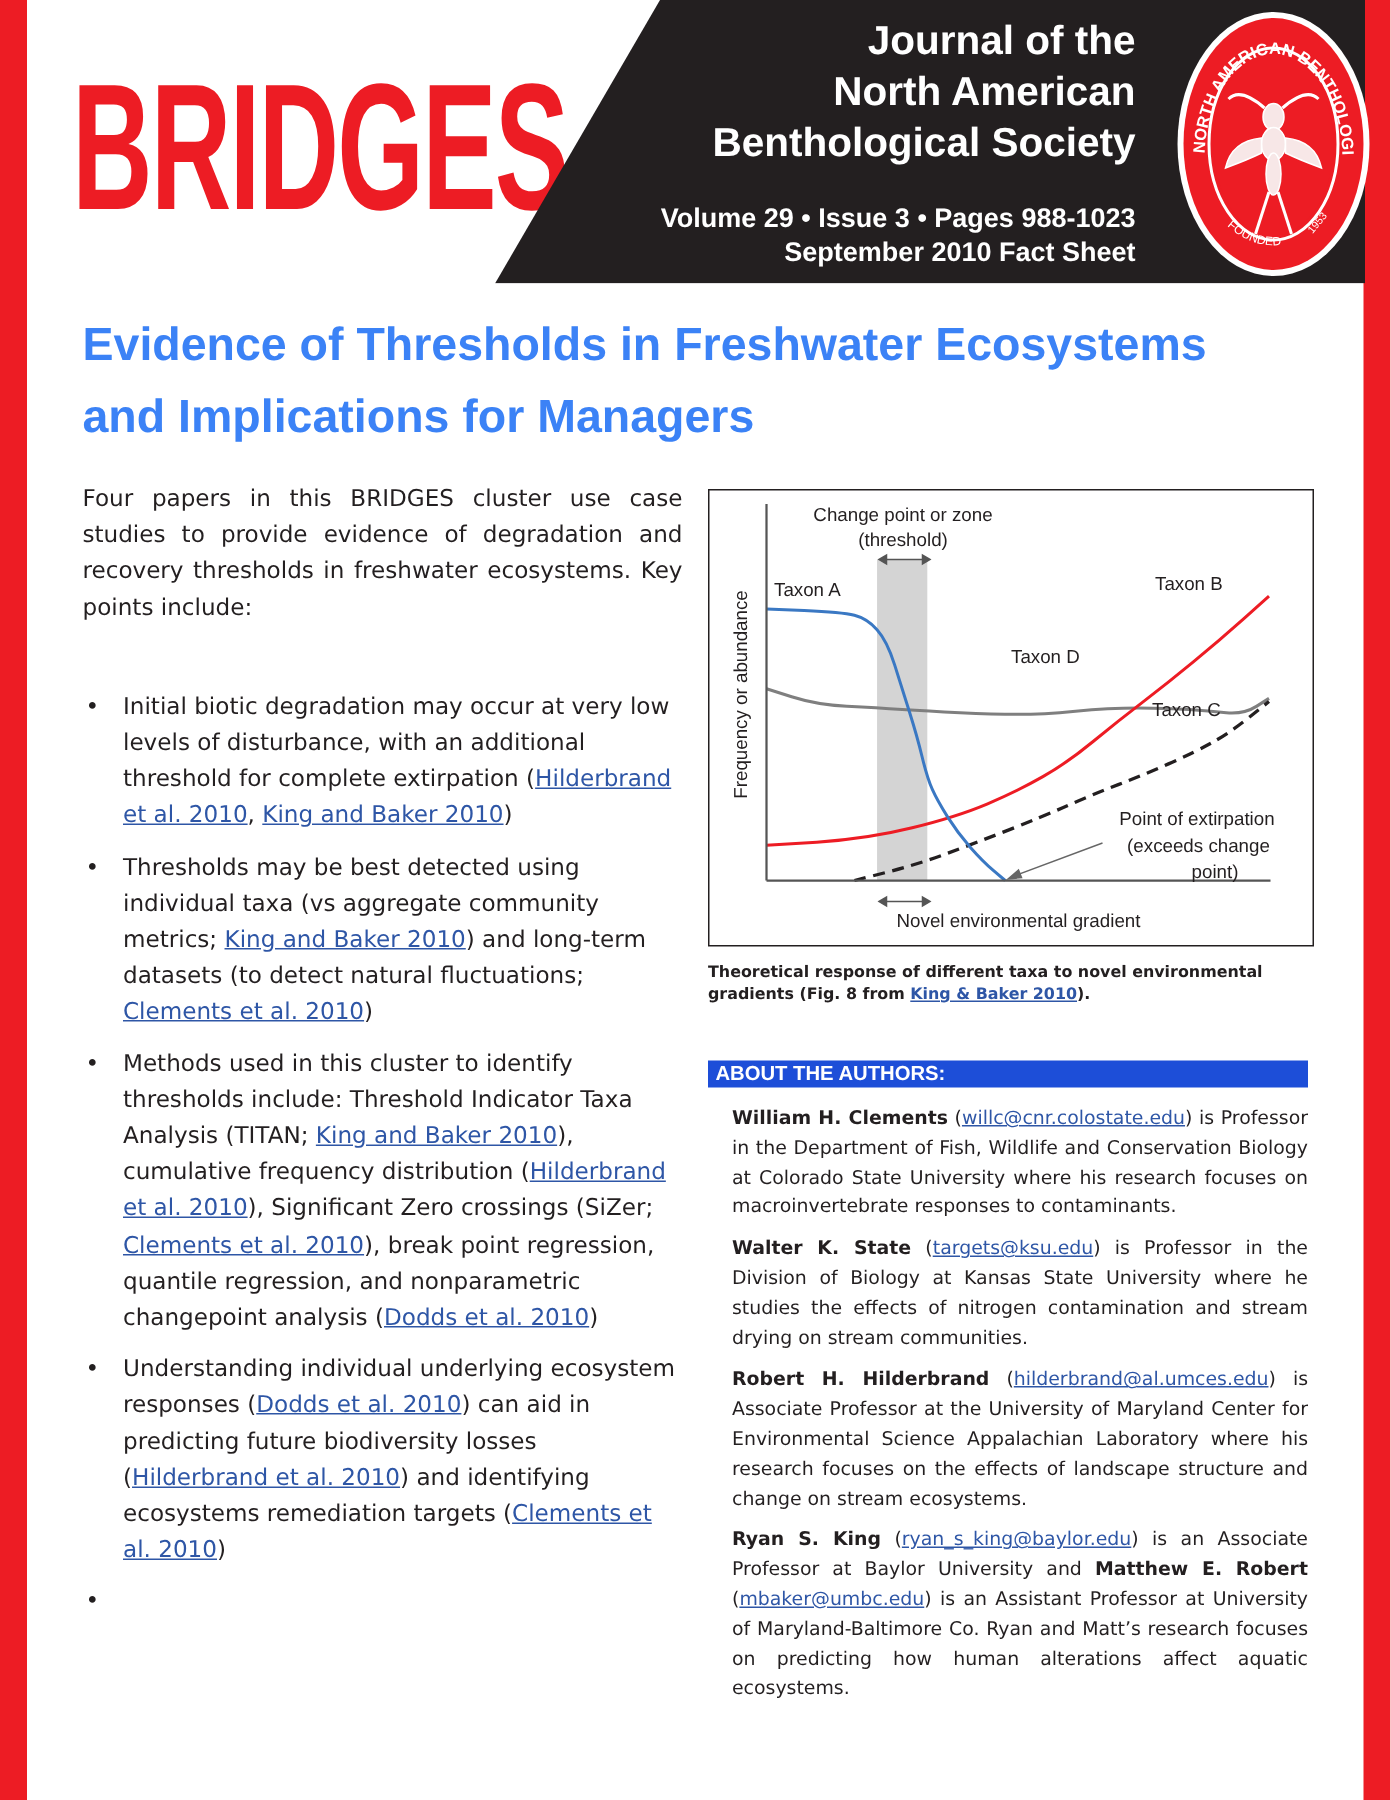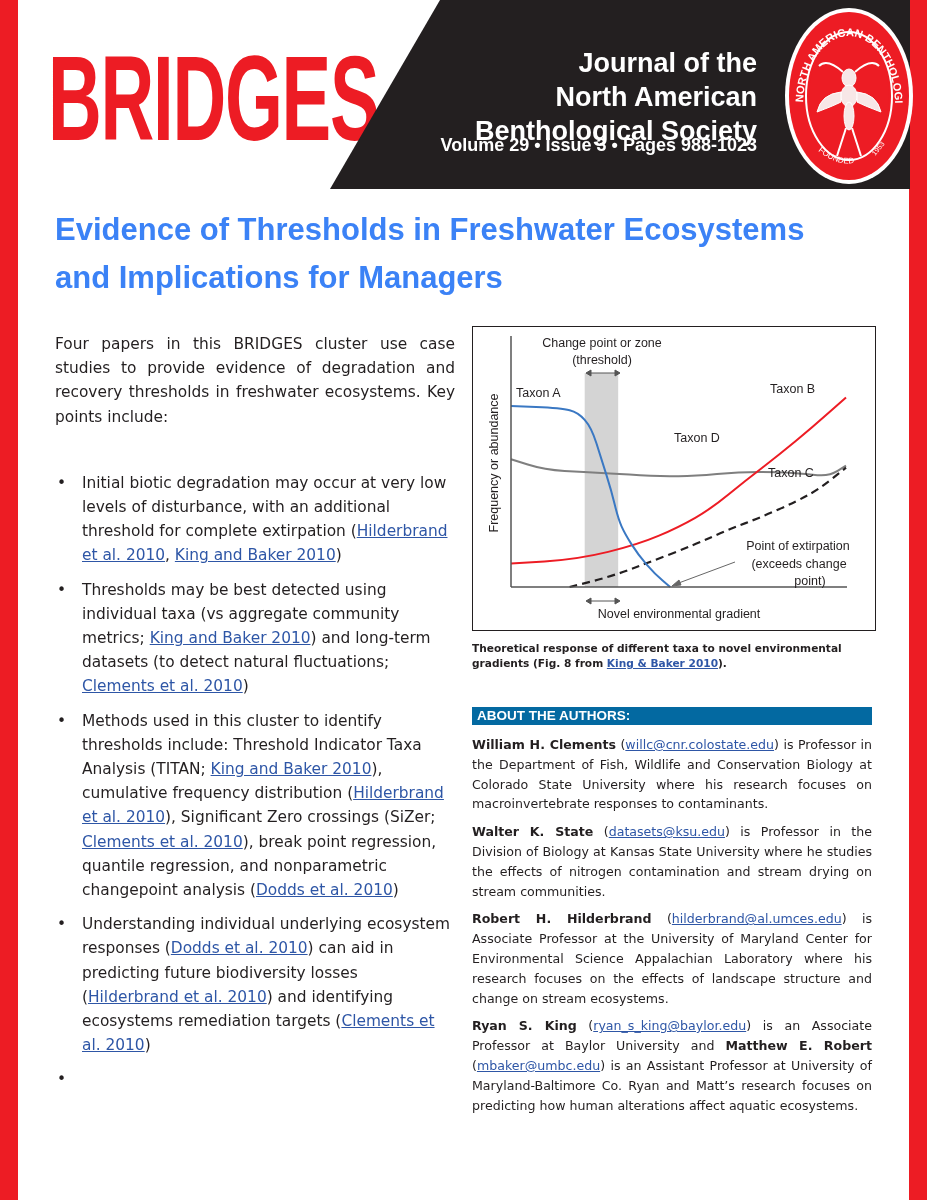--- a/index.html
+++ b/index.html
@@ -14,78 +14,79 @@
     position: absolute; left: 48px; top: 28px; font-family: "Liberation Sans", sans-serif;
     font-weight: bold; color: #ed1c24; font-size: 120px; line-height: 140px;
     transform: scaleX(0.62); transform-origin: left top; letter-spacing: -2px;
   }
   .banner {
     position: absolute; left: 330px; top: 0; width: 580px; height: 189px;
     background: #231f20; clip-path: polygon(110px 0, 580px 0, 580px 189px, 0 189px);
   }
   .journal-title {
     position: absolute; right: 170px; top: 10px; text-align: right; color: #fff;
-    font-weight: bold; font-size: 27px; line-height: 34px; margin-top: 36px;
+    font-weight: bold; font-size: 27px; line-height: 34px;
   }
   .journal-title div { white-space: nowrap; }
   .issue-info {
     position: absolute; right: 170px; top: 134px; text-align: right; color: #fff;
     font-weight: bold; font-size: 18px; line-height: 23px; white-space: nowrap;
   }
   .seal { position: absolute; left: 783px; top: 6px; width: 132px; height: 180px; }
   .title {
     position: absolute; left: 55px; top: 206px; width: 830px; font-weight: bold;
     font-size: 31px; line-height: 48px; color: #3b82f6;
   }
   .left-col {
     position: absolute; left: 55px; top: 320px; width: 400px;
     font-family: "DejaVu Sans", sans-serif; font-size: 15.4px; line-height: 24.2px; color: #231f20;
   }
-  .intro { text-align: justify; margin: 12px 0 42px 0; }
+  .intro { text-align: justify; margin: 0 0 42px 0; }
   .bullets { list-style: none; padding: 0; margin: 0; }
   .bullets li { position: relative; padding-left: 27px; margin-bottom: 10px; }
   .bullets li .dot { position: absolute; left: 2px; top: 0; }
   a.ref { color: #2e56a6; text-decoration: underline; }
   .chart-box {
     position: absolute; left: 472px; top: 326px; width: 404px; height: 305px;
     border: 1.5px solid #231f20; box-sizing: border-box;
   }
   .chart-svg { position: absolute; left: 472px; top: 326px; }
   .caption {
     position: absolute; left: 472px; top: 641px; width: 405px; font-weight: bold;
     font-family: "DejaVu Sans", sans-serif; font-size: 10.6px; line-height: 15px; color: #231f20;
   }
   .authors-header {
     position: absolute; left: 472px; top: 707px; width: 400px; height: 18px;
-    background: #0369a1; color: #fff; font-weight: bold; font-size: 13.5px;
+    background: #1d4ed8; color: #fff; font-weight: bold; font-size: 13.5px;
     line-height: 18px; padding-left: 5px; box-sizing: border-box;
   }
   .authors {
     position: absolute; left: 472px; top: 735px; width: 400px;
     font-family: "DejaVu Sans", sans-serif; font-size: 12.6px; line-height: 19.8px; color: #231f20;
   }
-  .authors p { margin: 0 0 8px 0; text-align: justify; }
+  .authors p { margin: 0 0 8px 16px; text-align: justify; }
   .authors b { font-weight: bold; }
 </style>
 </head>
 <body>
 
 <div class="edge-bar edge-left"></div>
 <div class="edge-bar edge-right"></div>
 
 <div class="brand">BRIDGES</div>
 
 <div class="banner"></div>
 <div class="journal-title">
   <div>Journal of the</div>
   <div>North American</div>
   <div>Benthological Society</div>
 </div>
 <div class="issue-info">
   <div>Volume 29 • Issue 3 • Pages 988-1023</div>
+  <div>September 2010 Fact Sheet</div>
 </div>
 
 <svg class="seal" viewBox="0 0 132 180" width="132" height="180">
   <defs>
     <path id="sealArc" d="M 20 100 A 46 70 0 1 1 112 100"></path>
     <path id="sealArcBottom" d="M 30 140 Q 66 176 104 138"></path>
   </defs>
   <ellipse cx="66" cy="90" rx="64" ry="88" fill="#ffffff"></ellipse>
   <ellipse cx="66" cy="90" rx="60" ry="84" fill="#ed1c24"></ellipse>
   <ellipse cx="66" cy="90" rx="43" ry="64" fill="none" stroke="#ffffff" stroke-width="2"></ellipse>
@@ -170,21 +171,21 @@
   <span>Theoretical response of different taxa to novel environmental gradients (Fig. 8 from </span><a class="ref">King &amp; Baker 2010</a><span>).</span>
 </div>
 
 <div class="authors-header">ABOUT THE AUTHORS:</div>
 
 <div class="authors">
   <p>
     <b>William H. Clements</b> (<a class="ref">willc@cnr.colostate.edu</a>)<span> is Professor in the Department of Fish, Wildlife and Conservation Biology at Colorado State University where his research focuses on macroinvertebrate responses to contaminants.</span>
   </p>
   <p>
-    <b>Walter K. State</b> (<a class="ref">datasets@ksu.edu</a>)<span> is Professor in the Division of Biology at Kansas State University where he studies the effects of nitrogen contamination and stream drying on stream communities.</span>
+    <b>Walter K. State</b> (<a class="ref">targets@ksu.edu</a>)<span> is Professor in the Division of Biology at Kansas State University where he studies the effects of nitrogen contamination and stream drying on stream communities.</span>
   </p>
   <p>
     <b>Robert H. Hilderbrand</b> (<a class="ref">hilderbrand@al.umces.edu</a>)<span> is Associate Professor at the University of Maryland Center for Environmental Science Appalachian Laboratory where his research focuses on the effects of landscape structure and change on stream ecosystems.</span>
   </p>
   <p>
     <b>Ryan S. King</b> (<a class="ref">ryan_s_king@baylor.edu</a>)<span> is an Associate Professor at Baylor University and </span><b>Matthew E. Robert</b> (<a class="ref">mbaker@umbc.edu</a>)<span> is an Assistant Professor at University of Maryland-Baltimore Co.  Ryan and Matt’s research focuses on predicting how human alterations affect aquatic ecosystems.</span>
   </p>
 </div>
 
 </body></html>

